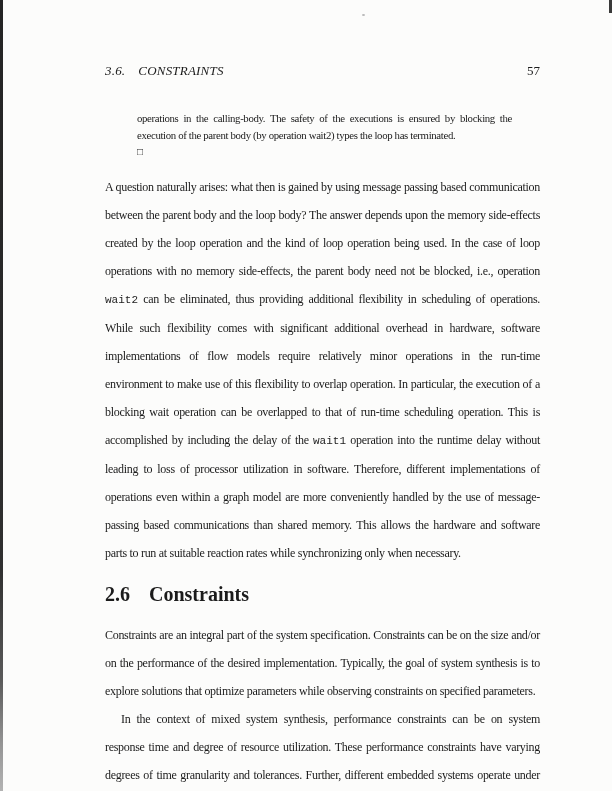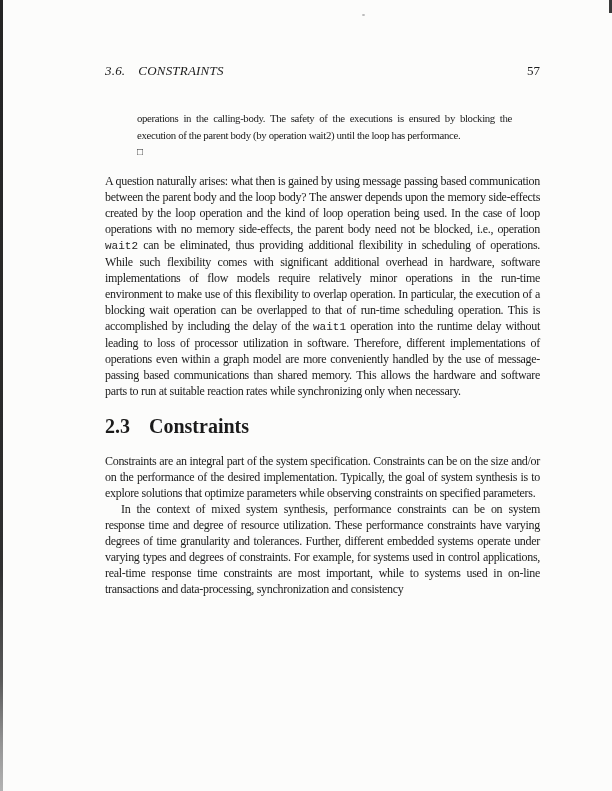--- a/index.html
+++ b/index.html
@@ -42,21 +42,21 @@
   .example-block{
     margin:32px 28px 0 32px;
     font-size:10.8px;line-height:17px;letter-spacing:-0.35px;
     text-align:justify;
   }
   .example-block p{margin:0;}
   .end-marker{
     margin-top:1px;font-size:10px;line-height:14px;letter-spacing:0;
   }
   .body-par{
-    font-size:12px;line-height:16px;letter-spacing:-0.3px;
+    font-size:12px;line-height:28px;letter-spacing:-0.3px;
     text-align:justify;
     margin:0;
   }
   .par-first{margin-top:14px;}
   .mono{
     font-family:"Liberation Mono",monospace;
     font-size:11px;letter-spacing:0;
   }
   .section-heading{
     margin:15px 0 15px 0;
@@ -75,26 +75,26 @@
   <div class="scan-dot"></div>
 
   <div class="content">
 
     <div class="running-header">
       <span class="rh-left"><span class="rh-num">3.6.</span><span class="rh-title">CONSTRAINTS</span></span>
       <span class="rh-page">57</span>
     </div>
 
     <div class="example-block">
-      <p>operations in the calling-body. The safety of the executions is ensured by blocking the execution of the parent body (by operation wait2) until the loop has performance.</p>
+      <p>operations in the calling-body. The safety of the executions is ensured by blocking the execution of the parent body (by operation wait2) types the loop has terminated.</p>
       <div class="end-marker">□</div>
     </div>
 
     <p class="body-par par-first"><span>A question naturally arises: what then is gained by using message passing based communication between the parent body and the loop body? The answer depends upon the memory side-effects created by the loop operation and the kind of loop operation being used. In the case of loop operations with no memory side-effects, the parent body need not be blocked, i.e., operation </span><span class="mono">wait2</span><span> can be eliminated, thus providing additional flexibility in scheduling of operations. While such flexibility comes with significant additional overhead in hardware, software implementations of flow models require relatively minor operations in the run-time environment to make use of this flexibility to overlap operation. In particular, the execution of a blocking wait operation can be overlapped to that of run-time scheduling operation. This is accomplished by including the delay of the </span><span class="mono">wait1</span><span> operation into the runtime delay without leading to loss of processor utilization in software. Therefore, different implementations of operations even within a graph model are more conveniently handled by the use of message-passing based communications than shared memory. This allows the hardware and software parts to run at suitable reaction rates while synchronizing only when necessary.</span></p>
 
-    <h2 class="section-heading"><span class="sh-num">2.3</span><span>Constraints</span></h2>
+    <h2 class="section-heading"><span class="sh-num">2.6</span><span>Constraints</span></h2>
 
     <p class="body-par">Constraints are an integral part of the system specification. Constraints can be on the size and/or on the performance of the desired implementation. Typically, the goal of system synthesis is to explore solutions that optimize parameters while observing constraints on specified parameters.</p>
 
     <p class="body-par indent">In the context of mixed system synthesis, performance constraints can be on system response time and degree of resource utilization. These performance constraints have varying degrees of time granularity and tolerances. Further, different embedded systems operate under varying types and degrees of constraints. For example, for systems used in control applications, real-time response time constraints are most important, while to systems used in on-line transactions and data-processing, synchronization and consistency</p>
 
   </div>
 </div>
 
 </body></html>

